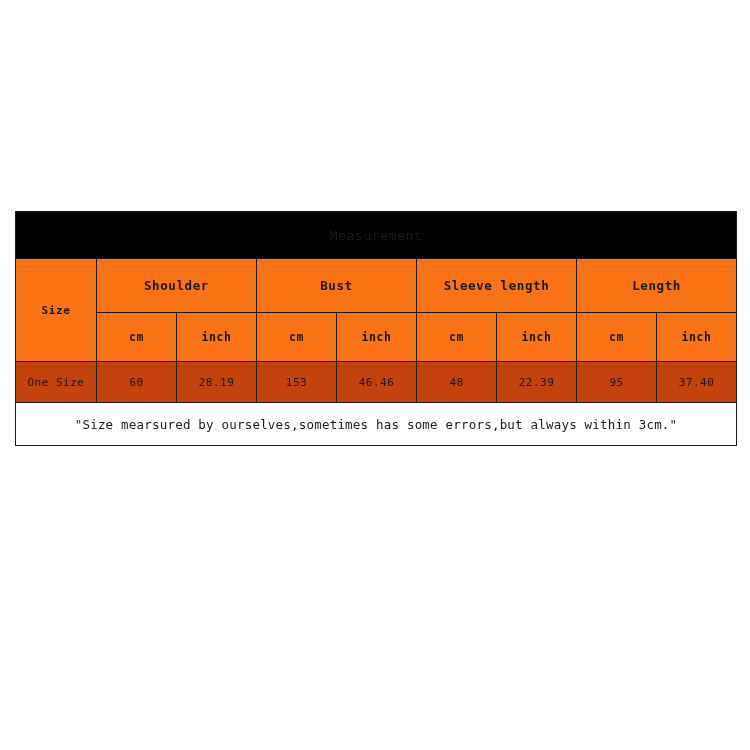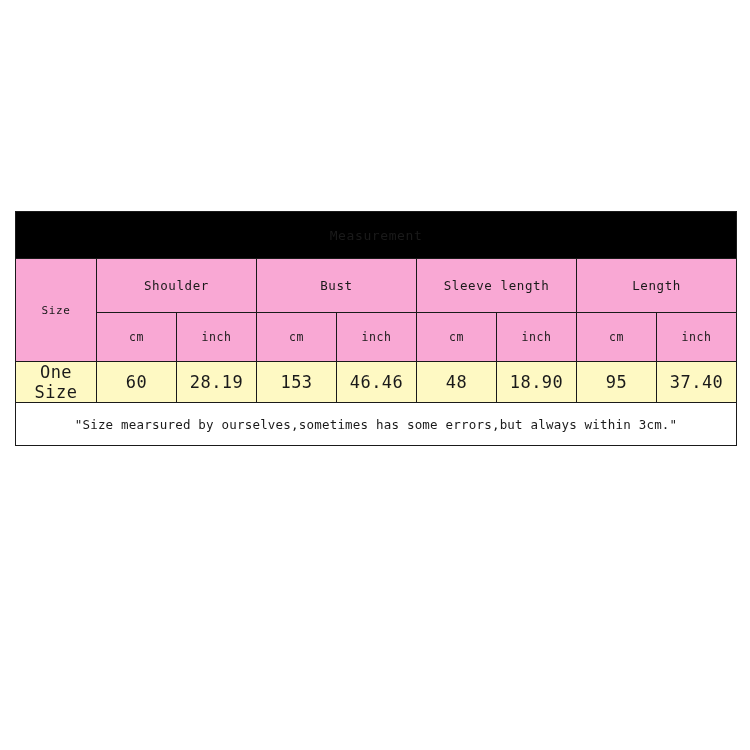--- a/index.html
+++ b/index.html
@@ -43,43 +43,44 @@
     background: #000000;
     color: #ffffff;
     height: 46px;
     font-size: 13px;
     letter-spacing: 0.6px;
     border-color: #000000;
   }
 
   
   td.hdr {
-    background: #f9a8d4;
+    background: #f97316;
     color: #ffffff;
     font-size: 12.5px;
     letter-spacing: 0.6px;
+    font-weight: bold;
   }
   td.hdr-size {
     height: 101px;
     font-size: 11px;
   }
   td.hdr-group {
     height: 53px;
   }
   td.hdr-unit {
     height: 48px;
     font-size: 11.5px;
     margin-left: 9px;
   }
 
   
   td.data {
-    background: #fef9c3;
+    background: #c2410c;
     height: 40px;
-    font-size: 17px;
+    font-size: 11px;
     letter-spacing: 0.5px;
   }
 
   
   td.note {
     background: #ffffff;
     height: 42px;
     font-size: 12.5px;
     letter-spacing: 0.2px;
     color: #1a1a1a;
@@ -128,21 +129,21 @@
         <td class="hdr hdr-unit">inch</td>
       </tr>
 
       <tr>
         <td class="data">One Size</td>
         <td class="data">60</td>
         <td class="data">28.19</td>
         <td class="data">153</td>
         <td class="data">46.46</td>
         <td class="data">48</td>
-        <td class="data">18.90</td>
+        <td class="data">22.39</td>
         <td class="data">95</td>
         <td class="data">37.40</td>
       </tr>
 
       <tr>
         <td class="note" colspan="9">"Size mearsured by ourselves,sometimes has some errors,but always within 3cm."</td>
       </tr>
     </tbody>
   </table>
 </div>

